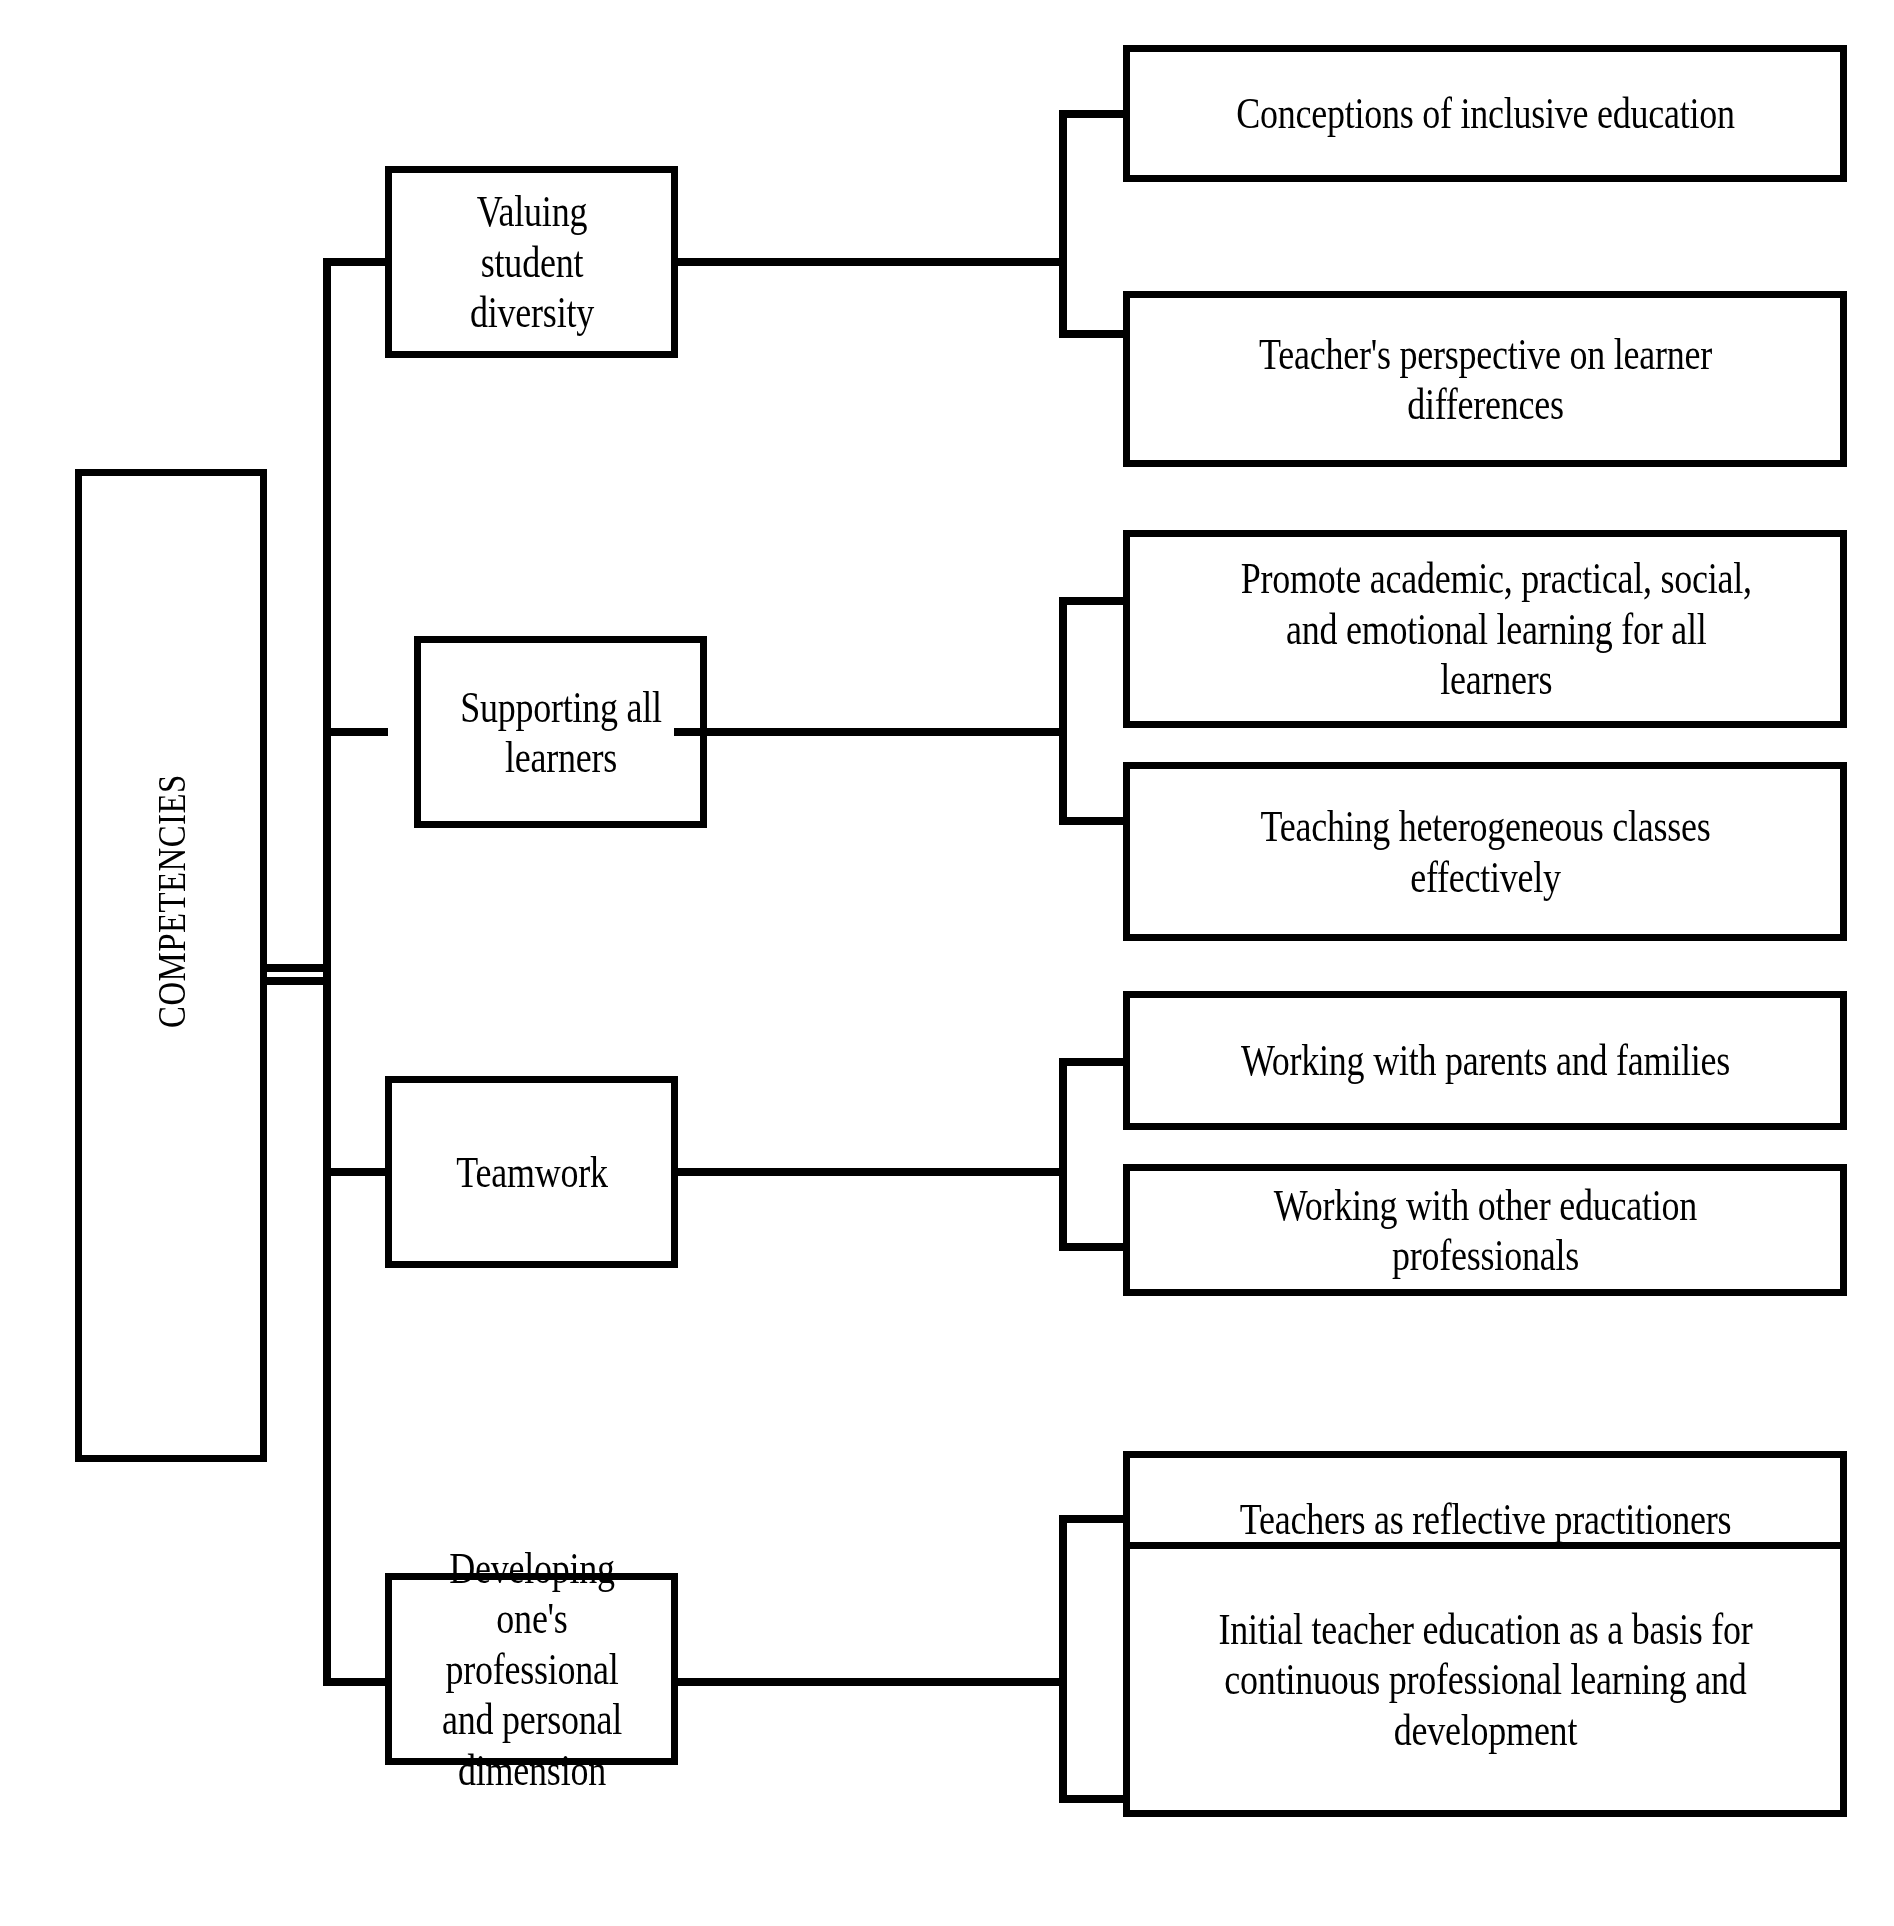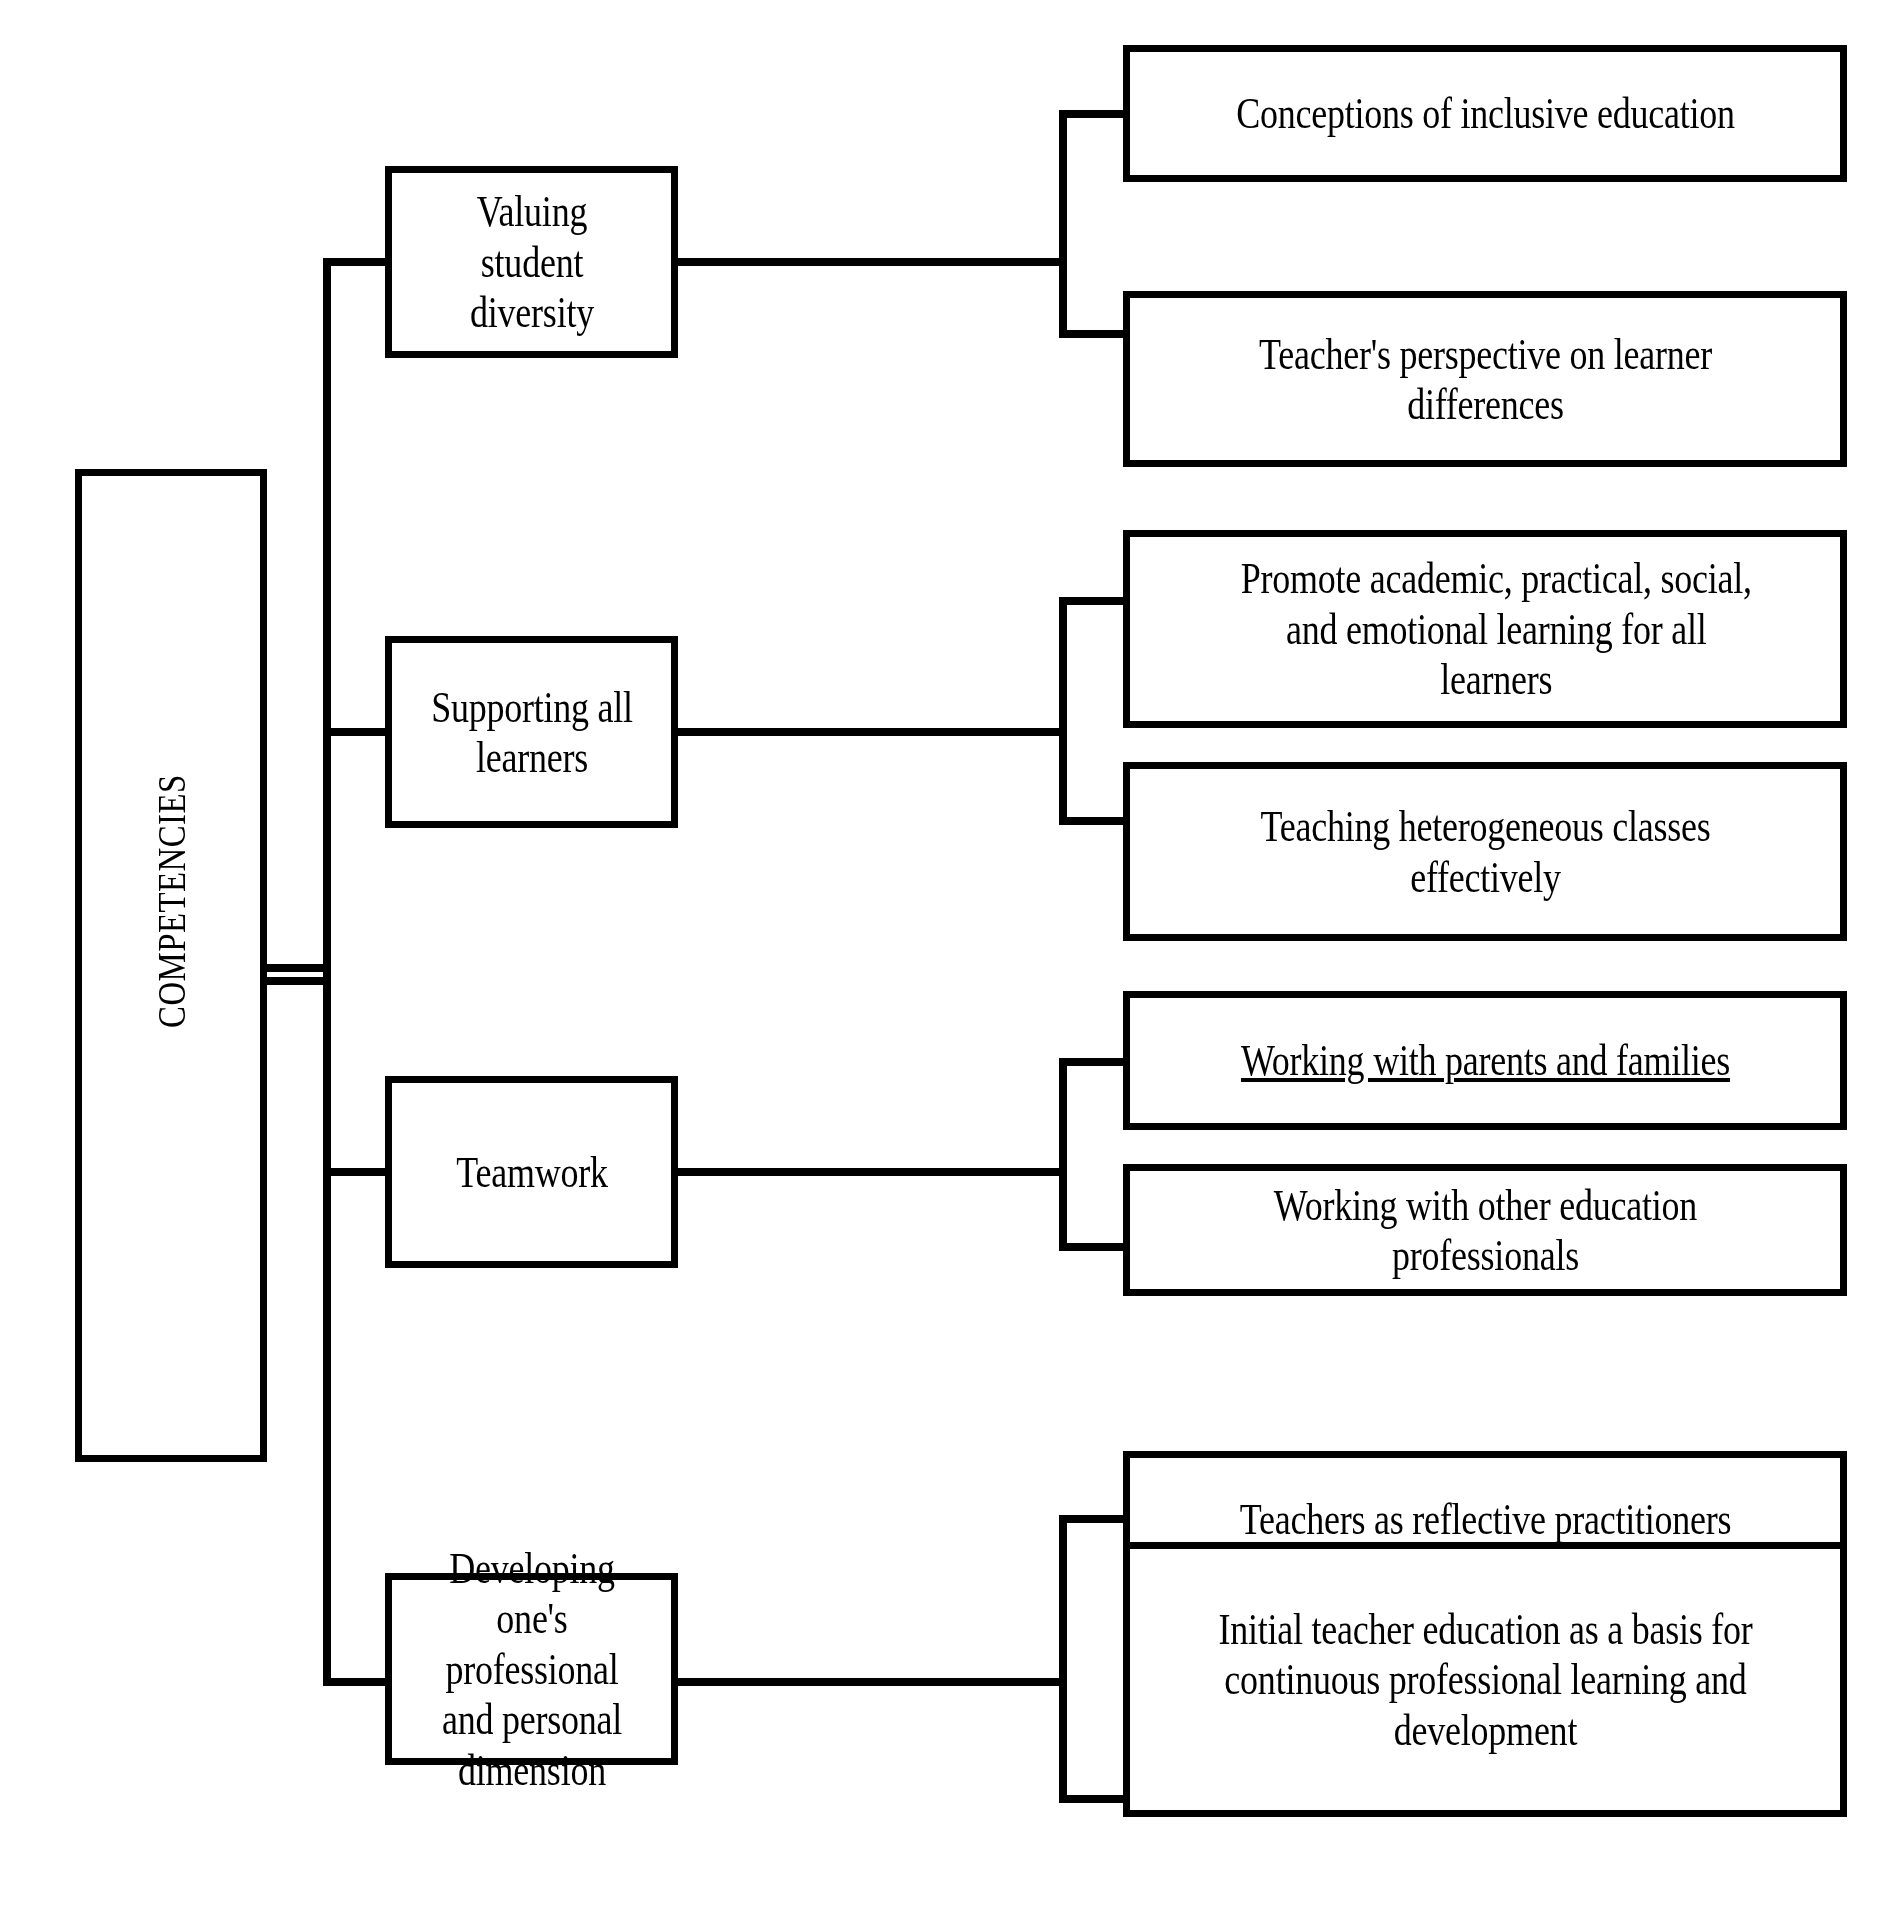--- a/index.html
+++ b/index.html
@@ -58,33 +58,33 @@
     transform-origin: center center;
     white-space: nowrap;
     letter-spacing: 0.6px;
   }
 
   
   .cat-box { left: 385px; width: 293px; }
   .cat-box .node-label { font-size: 45px; }
 
   #cat-0 { top: 166px;  height: 192px; }
-  #cat-1 { top: 636px;  height: 192px; }
+  #cat-1 { top: 636px;  height: 192px; margin-left: 29px; }
   #cat-2 { top: 1076px; height: 192px; }
   #cat-3 { top: 1573px; height: 192px; }
 
   
   .leaf-box { left: 1123px; width: 724px; }
   .leaf-box .node-label { font-size: 45px; }
 
   #leaf-0-0 { top: 45px;   height: 137px; }
   #leaf-0-1 { top: 291px;  height: 176px; }
   #leaf-1-0 { top: 530px;  height: 198px; padding-left: 34px; }
   #leaf-1-1 { top: 762px; height: 179px; }
-  #leaf-2-0 { top: 991px; height: 139px; text-decoration: underline; }
+  #leaf-2-0 { top: 991px; height: 139px; }
   #leaf-2-1 { top: 1164px; height: 132px; }
   #leaf-3-0 { top: 1451px; height: 137px; }
   #leaf-3-1 { top: 1542px; height: 275px; }
 
   
   .conn {
     position: absolute;
     background: #000000;
   }
   .conn-h { height: 7.7px; }

